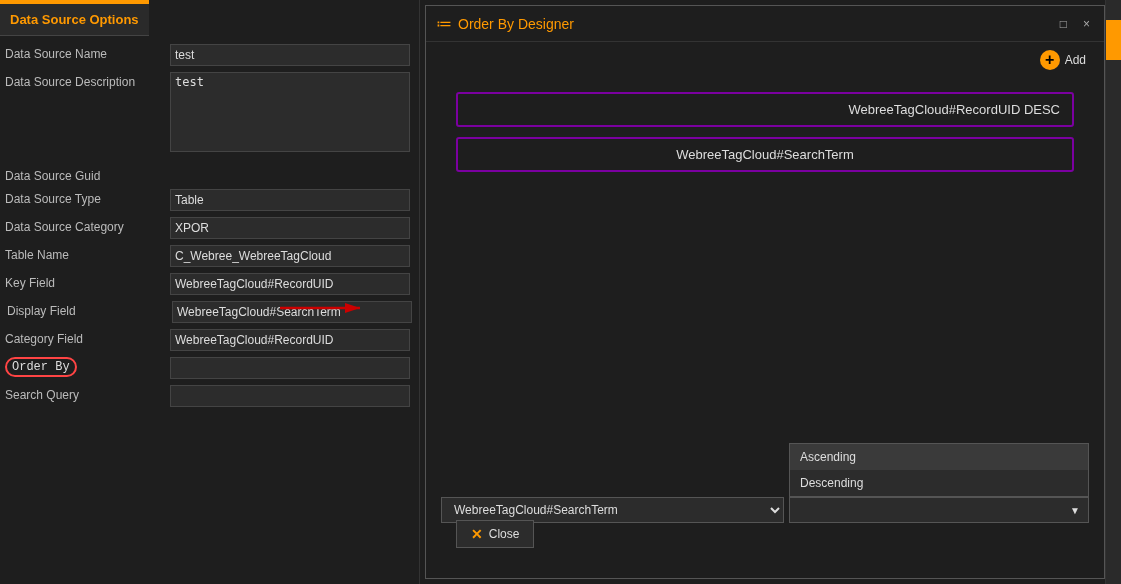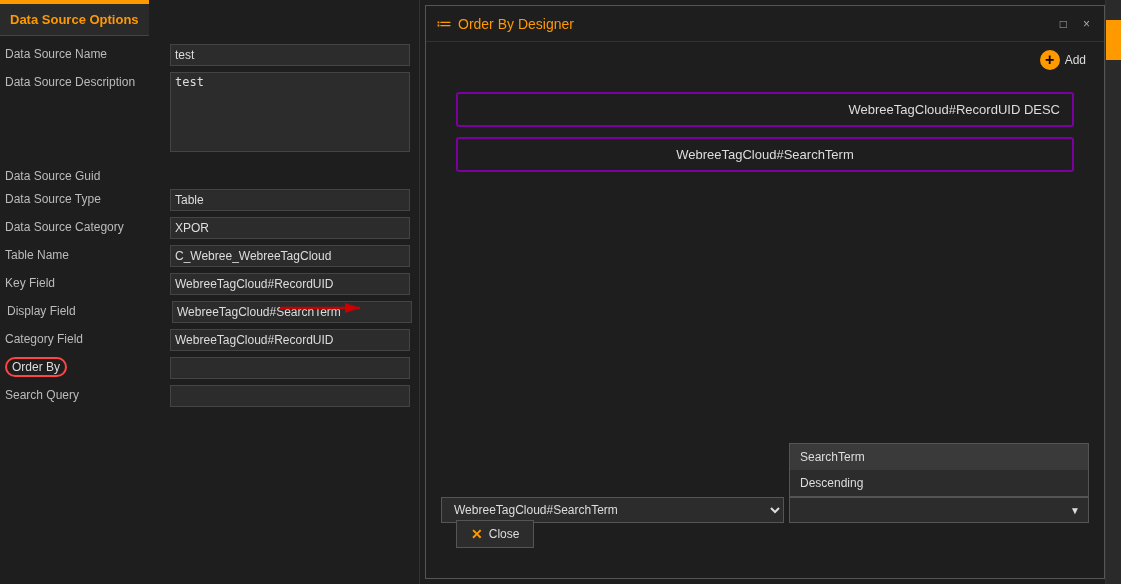--- a/index.html
+++ b/index.html
@@ -255,21 +255,21 @@
           <line x1="0" y1="12" x2="80" y2="12" stroke="#cc0000" stroke-width="2.5" marker-end="url(#arrowhead)"></line>
         </svg>
       </div>
 
       <div class="form-row">
         <span class="form-label">Category Field</span>
         <input class="form-input" type="text" value="WebreeTagCloud#RecordUID" style="">
       </div>
 
       <div class="form-row" style="position:relative;">
-        <span class="form-label" style="position:relative;">
+        <span class="form-label" style="position:relative;font-family:Liberation Mono, monospace;">
           <span style="border: 2px solid #ff4444; border-radius: 50px; padding: 1px 5px; color: #ddd; font-size:12px;">Order By</span>
         </span>
         <input class="form-input" type="text" style="">
       </div>
 
       <div class="form-row">
         <span class="form-label">Search Query</span>
         <input class="form-input" type="text" style="">
       </div>
     </div>
@@ -308,21 +308,21 @@
         <option>WebreeTagCloud#RecordUID</option>
       </select>
 
       <div style="width:300px; position:relative;">
         <div style="background:#2c2c2c; border:1px solid #555; color:#ddd; padding:4px 8px; font-size:12px; height:26px; display:flex; align-items:center; justify-content:space-between; cursor:pointer;">
           <span></span>
           <span style="font-size:10px;">▼</span>
         </div>
 
         <div style="position:absolute; bottom:26px; left:0; width:100%; background:#2c2c2c; border:1px solid #555; z-index:50;">
-          <div class="sort-option selected" style="background:#3a3a3a;">SearchTerm</div>
+          <div class="sort-option selected" style="background:#3a3a3a;">Ascending</div>
           <div class="sort-option">Descending</div>
         </div>
       </div>
     </div>
 
     <div style="position:absolute; bottom:15px; left:15px;">
       <button class="close-btn" style="display:flex; align-items:center; gap:6px; background:#2c2c2c; border:1px solid #555; color:#ddd; cursor:pointer; font-size:12px; padding:5px 14px;">
         <span class="close-x" style="color:#f90; font-weight:bold;">✕</span>
         <span>Close</span>
       </button>

